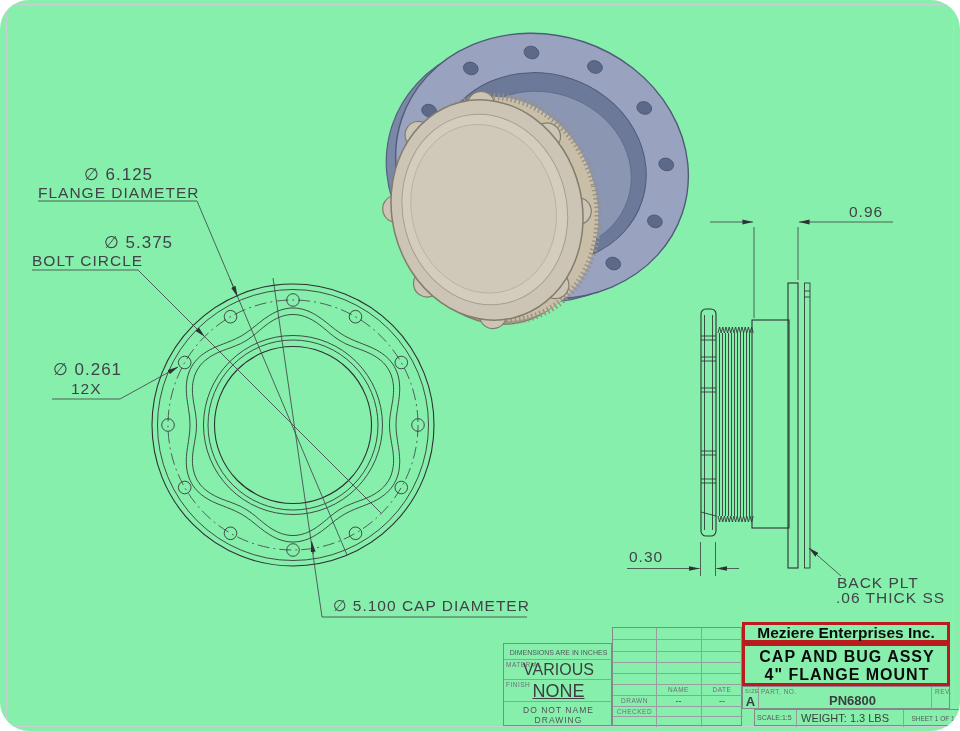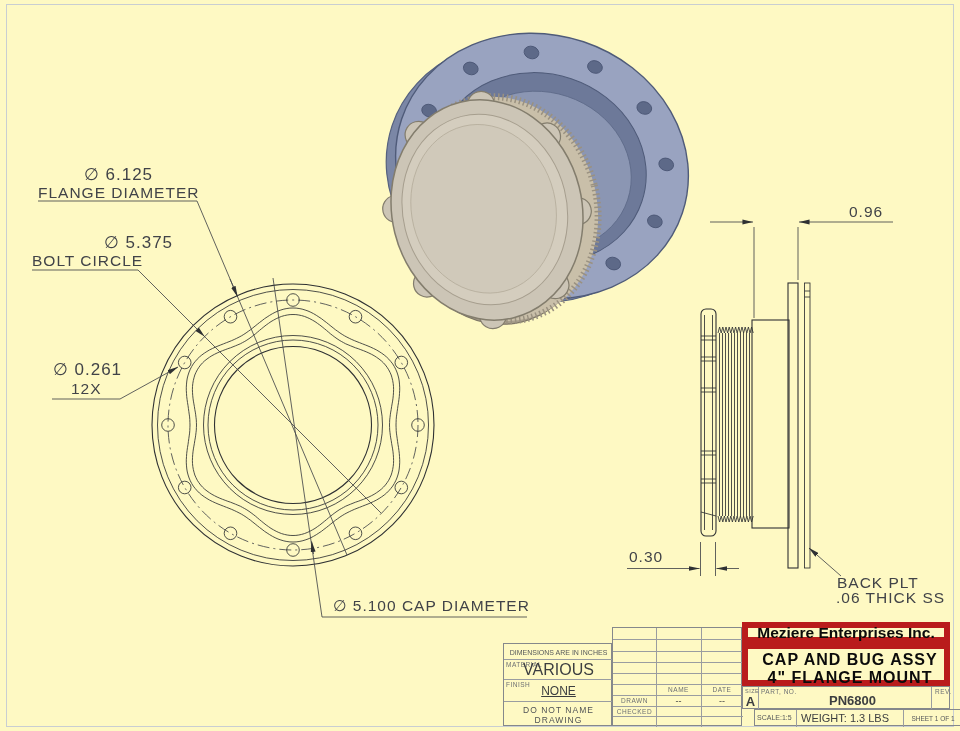--- a/index.html
+++ b/index.html
@@ -1,30 +1,30 @@
 <!DOCTYPE html>
 <html><head>
 <meta charset="utf-8">
 <style>
   html,body{margin:0;padding:0;background:#ffffff;}
-  #sheet{position:relative;width:960px;height:731px;background:#fef9c3;overflow:hidden;
-         font-family:"Liberation Sans",sans-serif;}
+  #sheet{position:relative;width:960px;height:731px;background:#86efac;overflow:hidden;
+         font-family:"Liberation Sans",sans-serif;border-radius:29px;}
   svg text{font-family:"Liberation Sans",sans-serif;}
   .ln{stroke:#2f3133;stroke-width:1.1;fill:none;}
   .thin{stroke-width:0.85;}
   .ext{stroke:#45474a;stroke-width:0.85;fill:none;}
   .dimtext{font-size:15.5px;fill:#414348;letter-spacing:1px;}
   .dimbig{font-size:17px;fill:#414348;letter-spacing:1px;}
   
   .tb{position:absolute;box-sizing:border-box;color:#3c3e40;}
   .tb-box{border:1px solid #85888b;}
   .hline{position:absolute;height:1px;background:#9a9da0;}
   .vline{position:absolute;width:1px;background:#9a9da0;}
   .lbl{font-size:6.5px;color:#6d7073;letter-spacing:0.5px;}
-  .blackbox{border:6px solid #b91c1c;}
+  .blackbox{border:3px solid #b91c1c;}
   .ctr{display:flex;align-items:center;justify-content:center;text-align:center;}
 </style>
 </head>
 <body>
 <div id="sheet">
 
 
 
 <svg width="960" height="731" viewBox="0 0 960 731">
   <defs>
@@ -203,21 +203,21 @@
 <div>
 
   <div class="tb tb-box" style="left:503px;top:643px;width:109px;height:83px;">
     <div class="hline" style="left:0;top:15px;width:109px;"></div>
     <div class="hline" style="left:0;top:35px;width:109px;"></div>
     <div class="hline" style="left:0;top:57px;width:109px;"></div>
     <div class="tb ctr" style="left:0;top:2px;width:109px;height:12px;font-size:7px;color:#55585a;">DIMENSIONS ARE IN INCHES</div>
     <div class="tb lbl" style="left:2px;top:17px;">MATERIAL</div>
     <div class="tb ctr" style="left:0;top:17px;width:109px;height:17px;font-size:16px;">VARIOUS</div>
     <div class="tb lbl" style="left:2px;top:37px;">FINISH</div>
-    <div class="tb ctr" style="left:0;top:38px;width:109px;height:18px;font-size:12px;text-decoration:underline;">NONE</div>
+    <div class="tb ctr" style="left:0;top:38px;width:109px;height:18px;font-size:18px;text-decoration:underline;">NONE</div>
     <div class="tb ctr" style="left:0;top:59px;width:109px;height:24px;font-size:8.5px;letter-spacing:1px;color:#505356;">DO NOT NAME DRAWING</div>
   </div>
 
   <div class="tb tb-box" style="left:612px;top:627px;width:130px;height:99px;">
     <div class="hline" style="left:0;top:11px;width:130px;"></div>
     <div class="hline" style="left:0;top:23px;width:130px;"></div>
     <div class="hline" style="left:0;top:34px;width:130px;"></div>
     <div class="hline" style="left:0;top:45px;width:130px;"></div>
     <div class="hline" style="left:0;top:56px;width:130px;"></div>
     <div class="hline" style="left:0;top:67px;width:130px;"></div>

